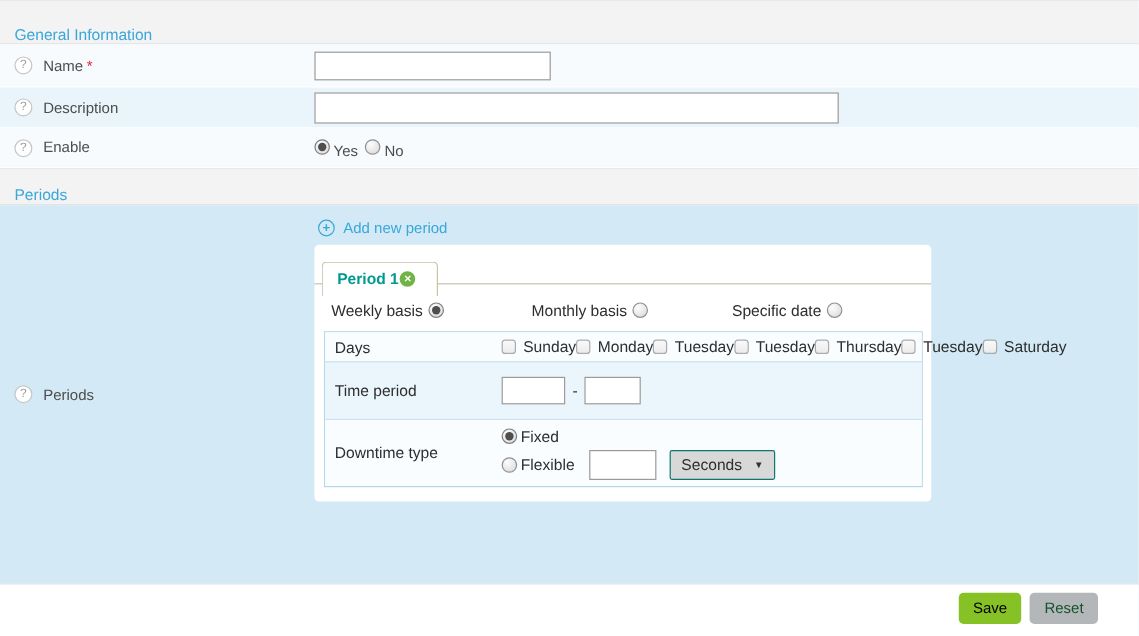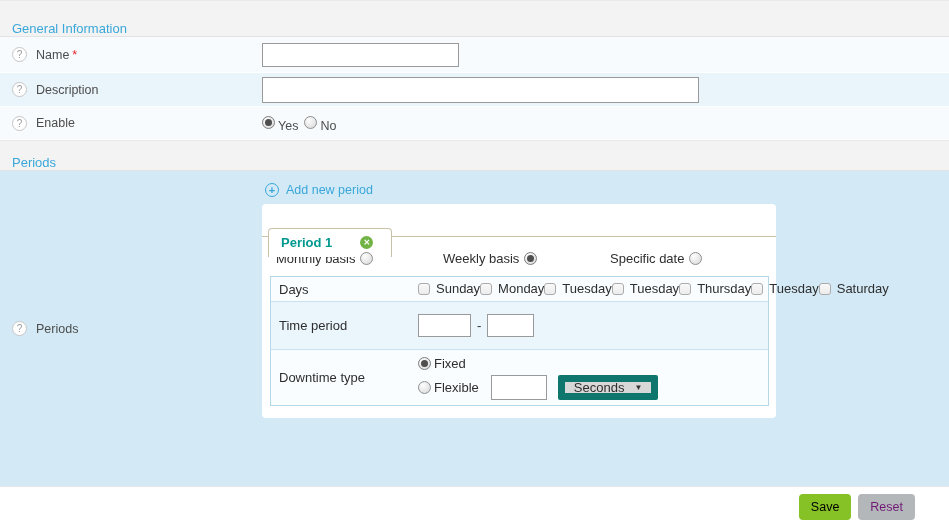--- a/index.html
+++ b/index.html
@@ -127,28 +127,28 @@
     border-radius: 4px;
   }
   .tab-strip {
     border-bottom: 1px solid #c8c2a8;
     padding: 5px 0 0 6px;
     height: 33px;
   }
   .tab {
     display: inline-flex;
     align-items: center;
-    gap: 28px;
+    gap: 1px;
     background: #ffffff;
     border: 1px solid #c8c2a8;
     border-bottom: none;
     border-radius: 4px 4px 0 0;
     padding: 6px 18px 7px 12px;
     position: relative;
-    top: 19px;
+    top: 9px;
     color: #00998f;
     font-weight: bold;
     font-size: 13px;
     cursor: pointer;
   }
   .close-icon {
     width: 13px; height: 13px; flex: none;
     border-radius: 50%;
     background: #71b344;
     color: #ffffff;
@@ -185,21 +185,21 @@
   .small-input { border: 1px solid #9a9a9a; height: 23px; font: inherit; padding: 0 3px; }
   .time-from { width: 53px; }
   .time-to { width: 47px; }
   .dash { margin: 0 6px; color: #2e2e2e; }
   .downtime-opts { display: flex; flex-direction: column; gap: 4px; }
   .dt-line { display: flex; align-items: center; gap: 3px; }
   .flex-input { width: 56px; height: 25px; margin-left: 9px; }
   .dropdown {
     margin-left: 8px;
     background: #d8d8d8;
-    border: 7px solid #0f766e;
+    border: 1px solid #0f766e;
     border-radius: 2px;
     height: 25px;
     padding: 0 9px;
     display: inline-flex;
     align-items: center;
     gap: 10px;
     color: #2e2e2e;
     cursor: pointer;
   }
   .dd-arrow { font-size: 8px; color: #333; }
@@ -212,21 +212,21 @@
     padding: 7px 34px 0 0;
   }
   .btn {
     border: none;
     border-radius: 4px;
     font: inherit;
     padding: 6px 12px;
     cursor: pointer;
   }
   .btn-save  { background: #86c125; color: #000000; }
-  .btn-reset { background: #b4b7ba; color: #701a75; }
+  .btn-reset { background: #b4b7ba; color: #14532d; }
 </style>
 </head>
 <body>
 
 <div class="section-header h1">
   <span>General Information</span>
 </div>
 
 <div class="form-row row-name">
   <div class="label-cell">
@@ -281,26 +281,26 @@
       <div class="tab-strip">
         <span class="tab">
           <span>Period 1</span>
           <span class="close-icon">✕</span>
         </span>
       </div>
 
       <div class="tab-content">
         <div class="basis-row">
           <span class="basis-opt">
+            <span>Weekly basis</span>
+            <span class="radio checked"></span>
+          </span>
+          <span class="basis-opt">
             <span>Monthly basis</span>
             <span class="radio"></span>
-          </span>
-          <span class="basis-opt">
-            <span>Weekly basis</span>
-            <span class="radio checked"></span>
           </span>
           <span class="basis-opt">
             <span>Specific date</span>
             <span class="radio"></span>
           </span>
         </div>
 
         <div class="inner-table">
           <div class="itr itr-days">
             <div class="it-label">Days</div>

